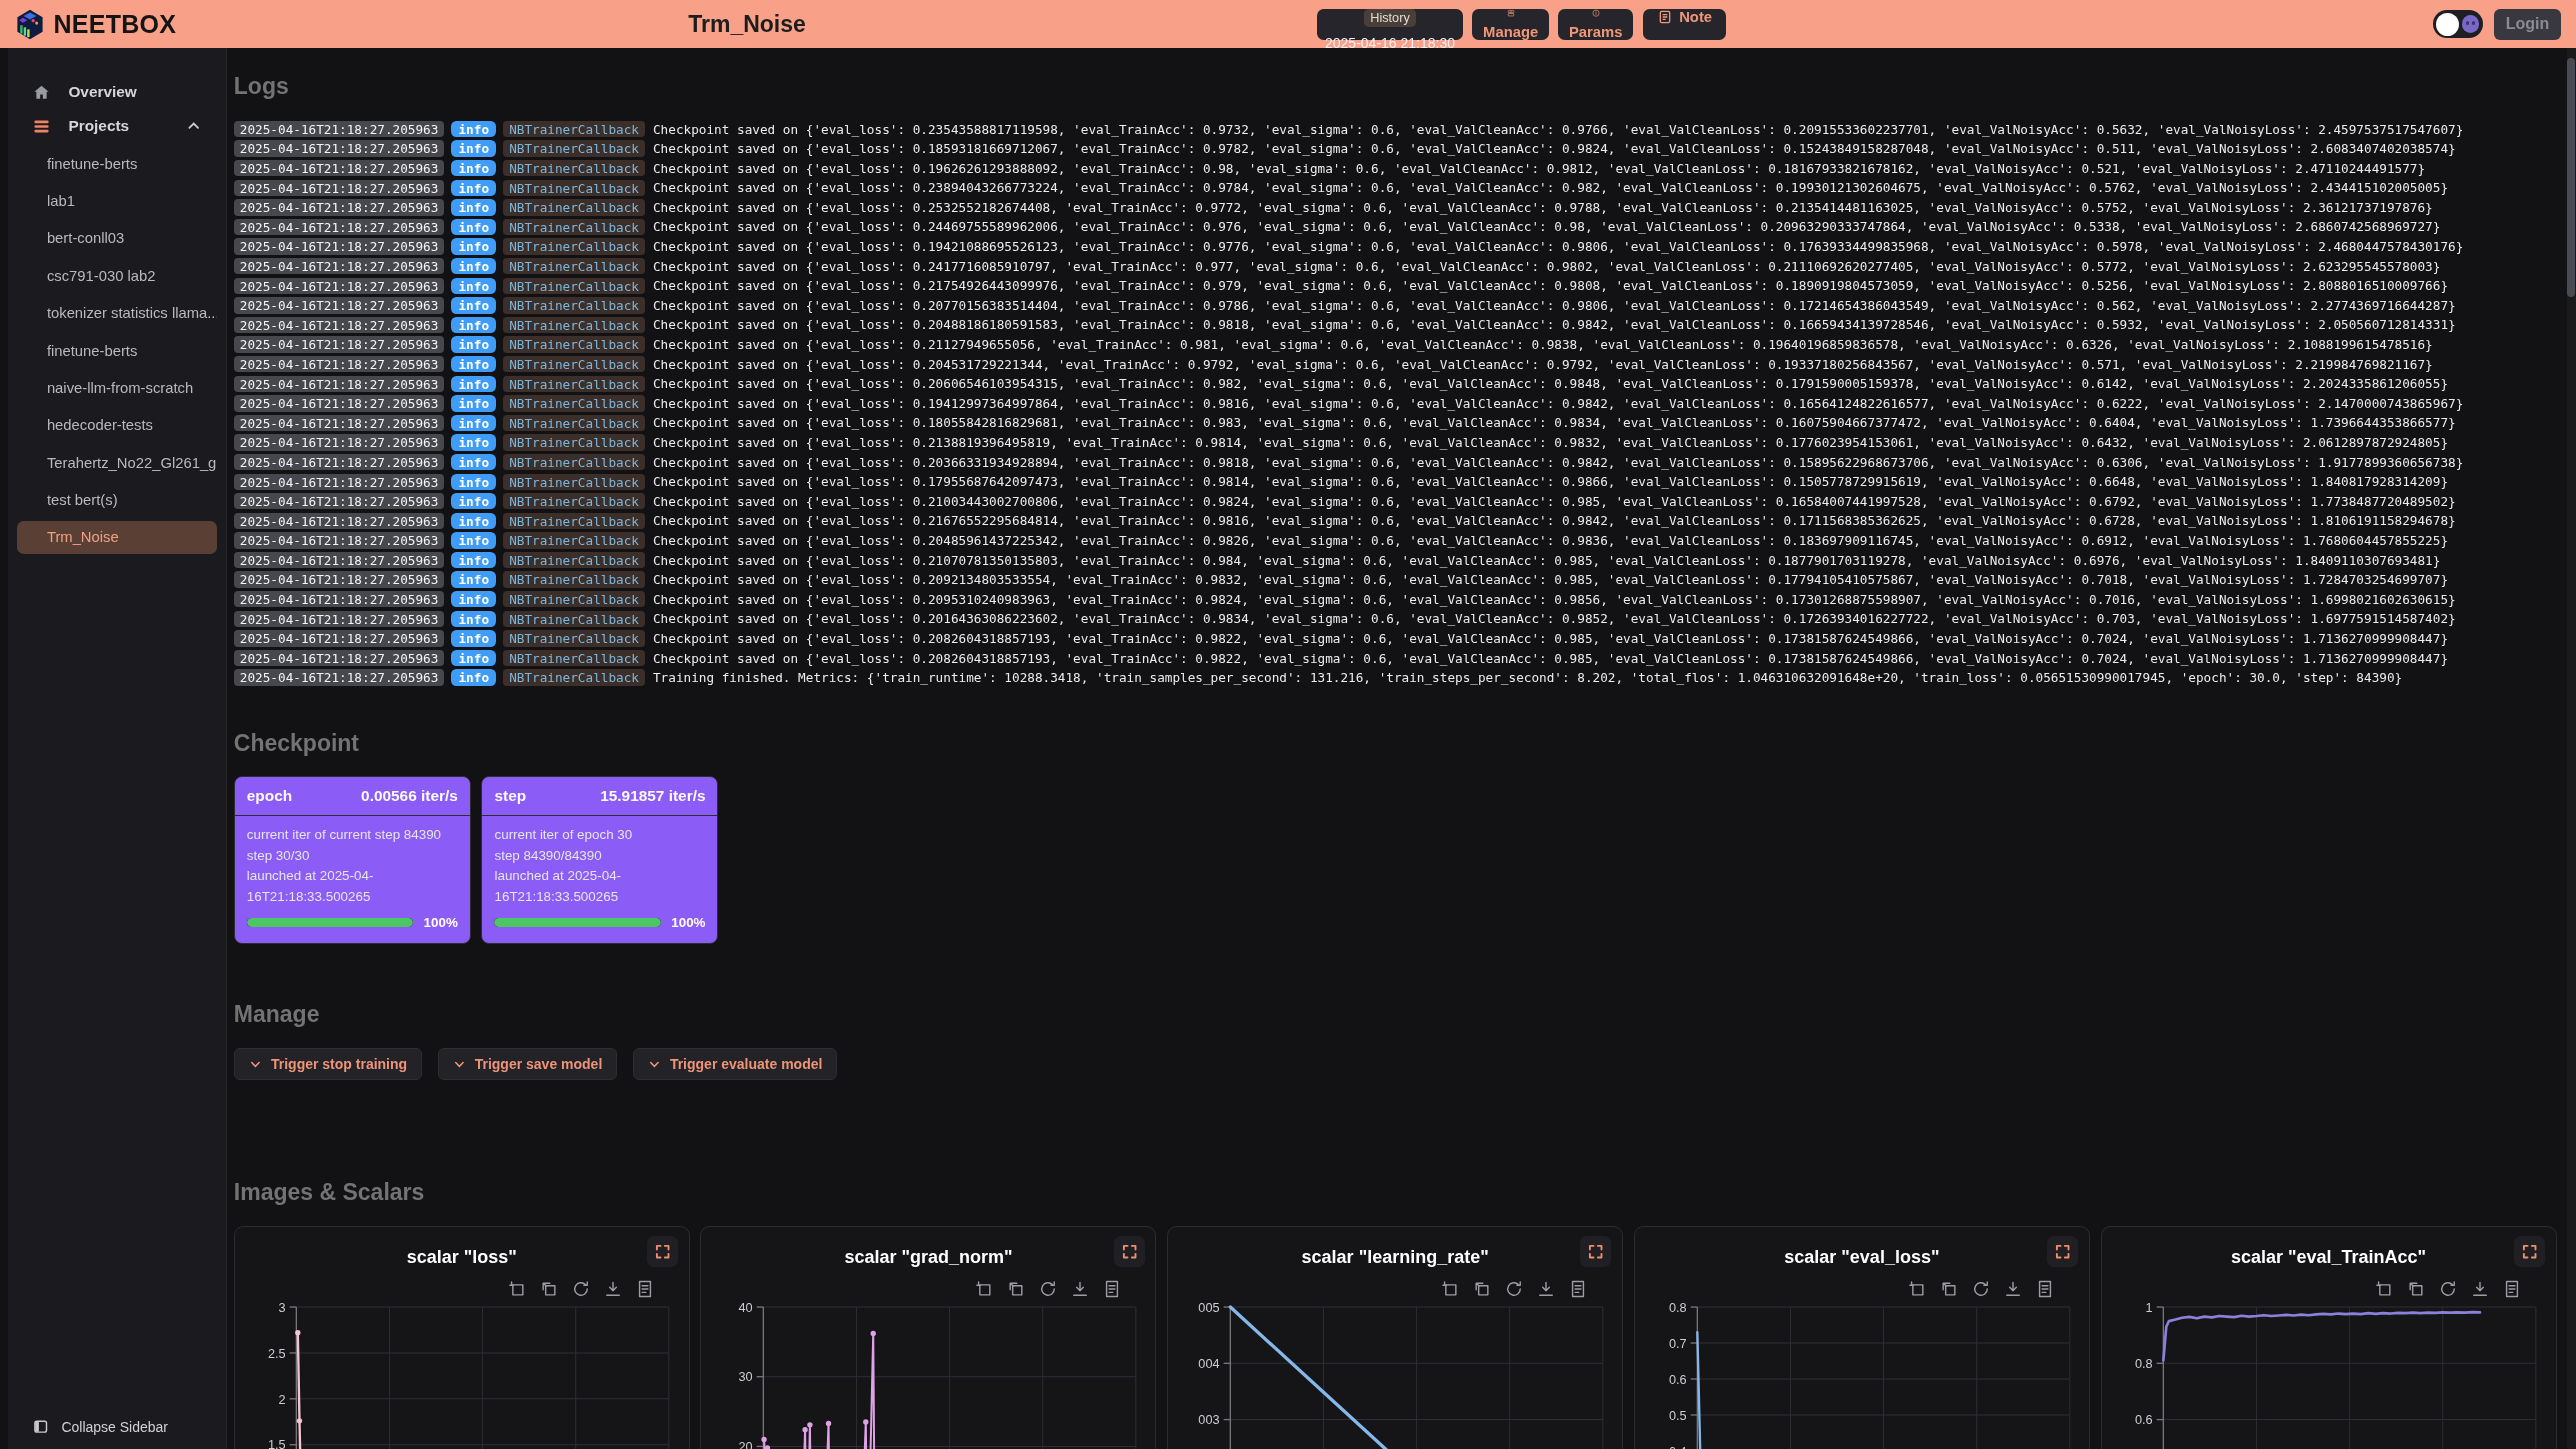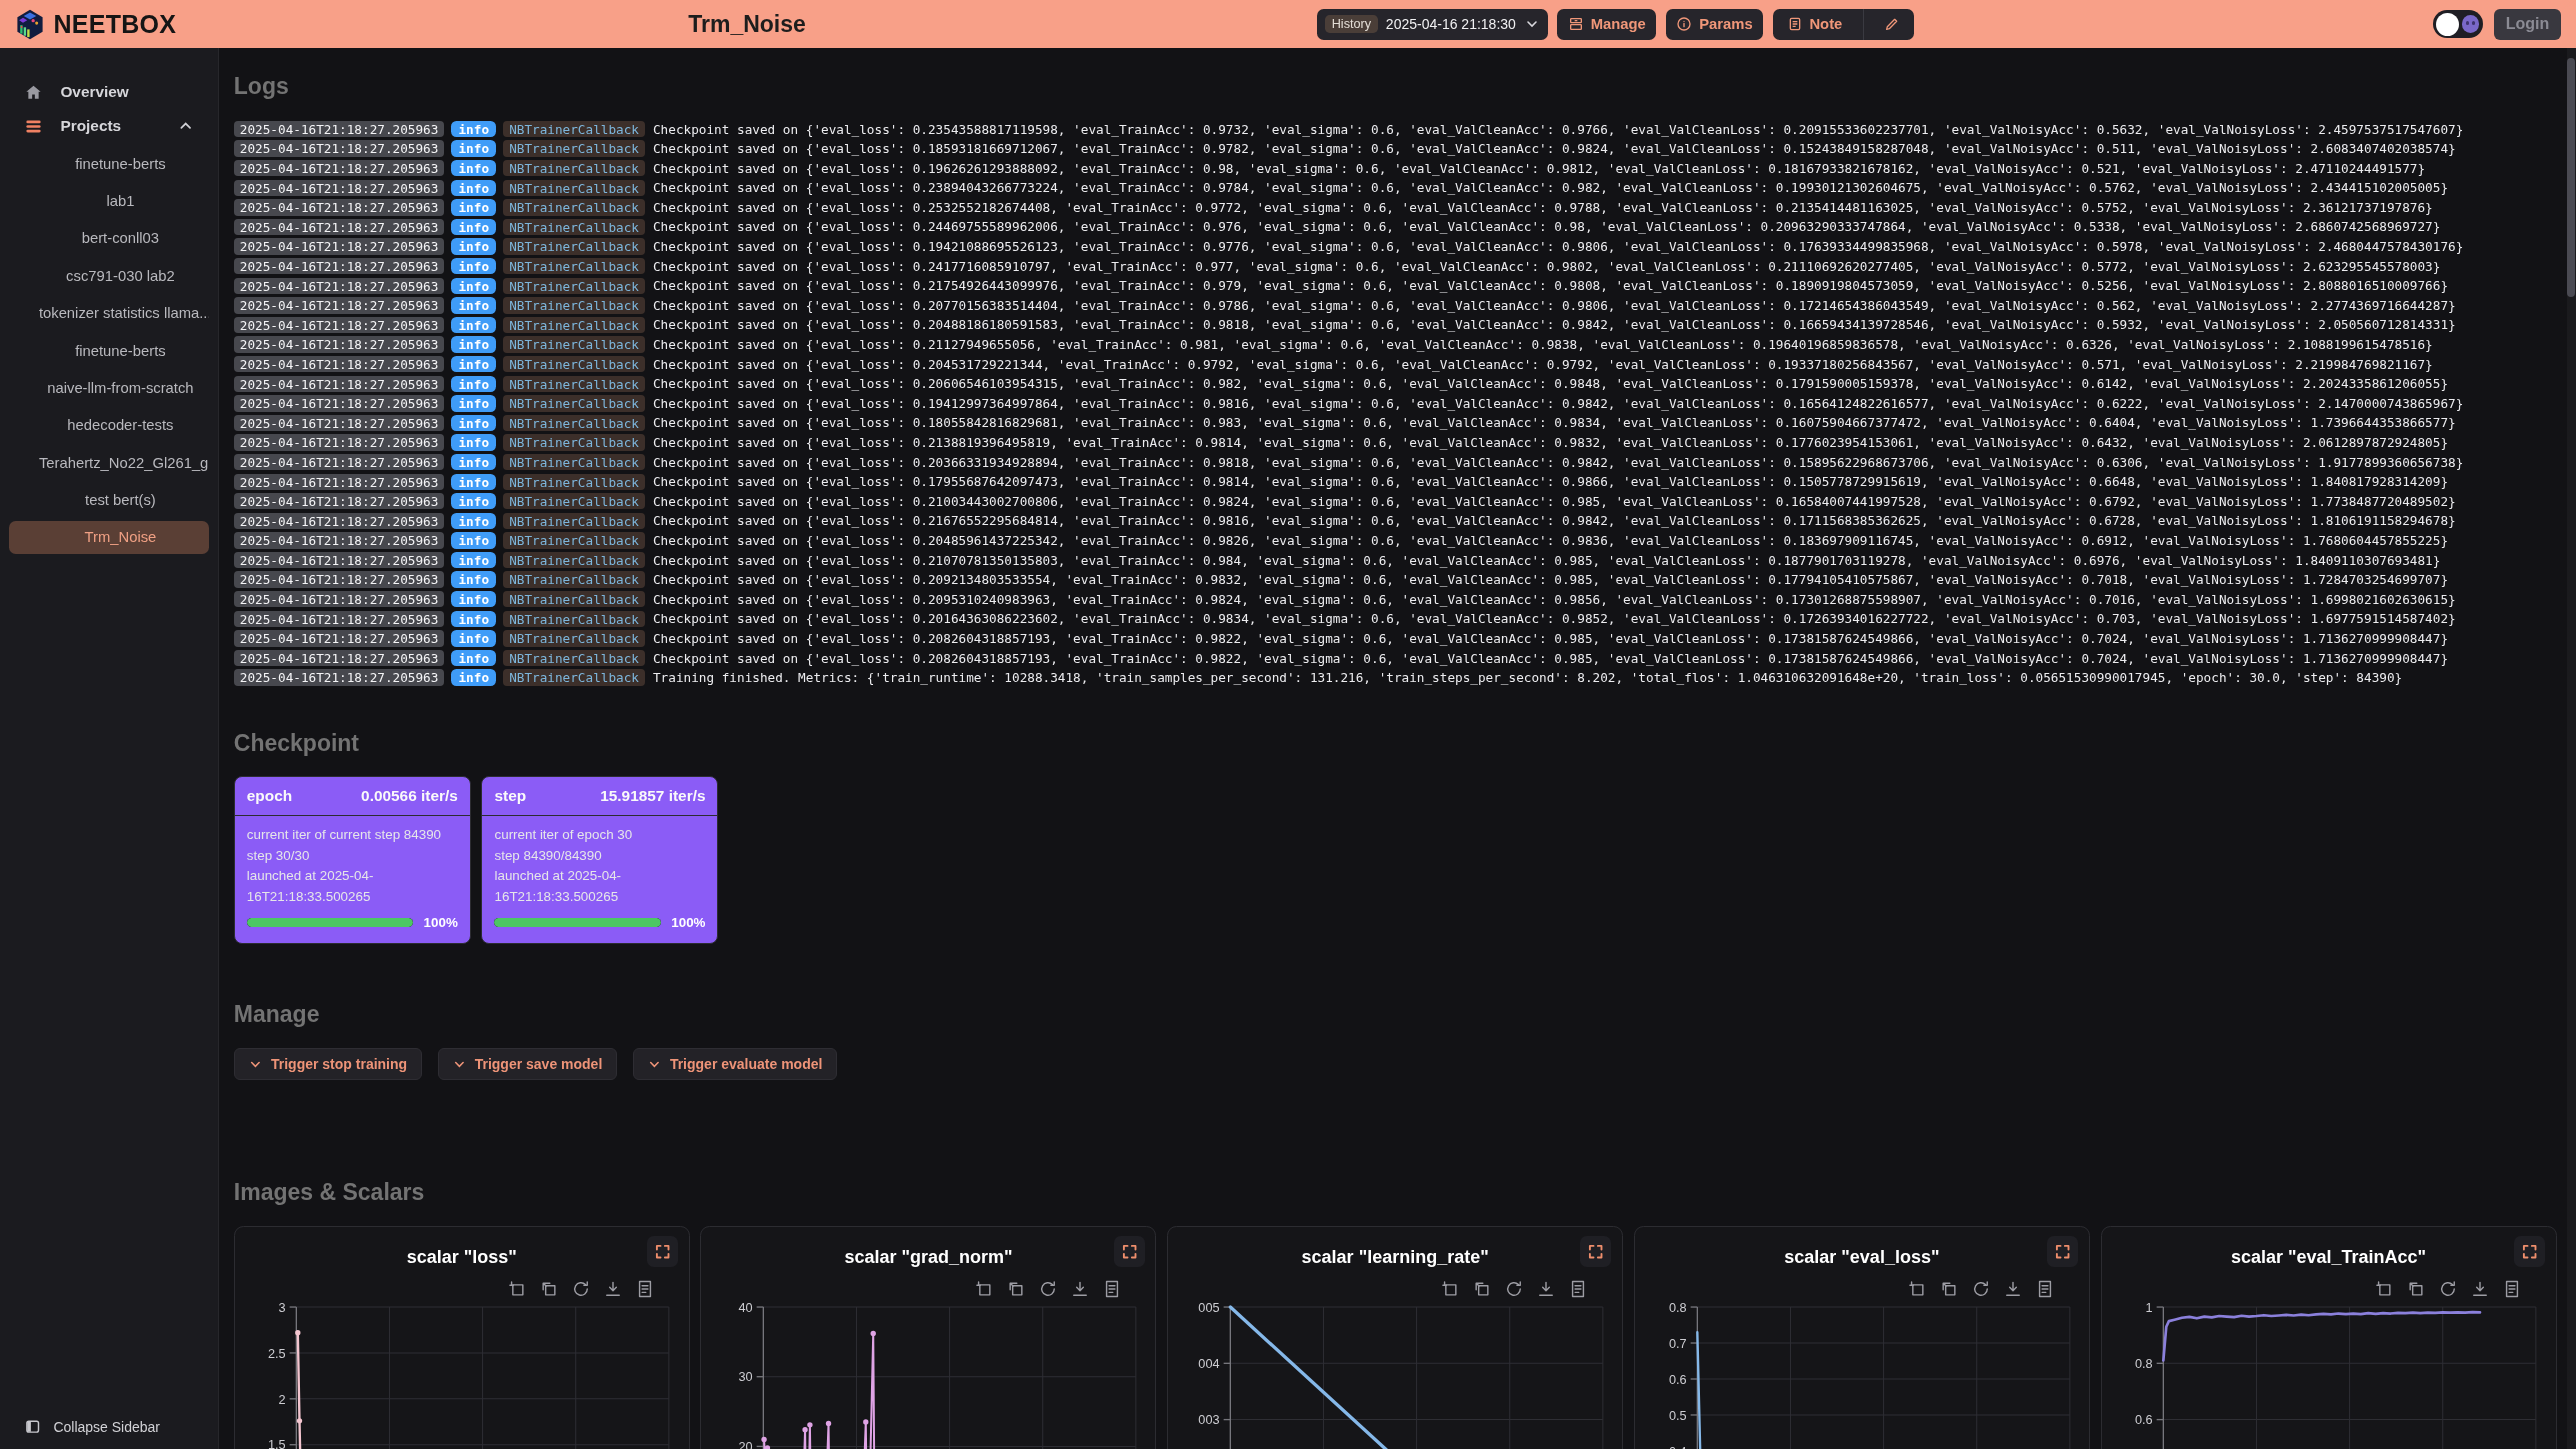--- a/index.html
+++ b/index.html
@@ -5,38 +5,38 @@
   * { margin:0; padding:0; box-sizing:border-box; }
   html,body { width:2576px; height:1449px; overflow:hidden; background:#121215;
               font-family:"Liberation Sans","DejaVu Sans",sans-serif; }
   
   .header { position:absolute; top:0; left:0; width:2576px; height:48px; background:#F8A088;
             display:flex; align-items:center; padding:0 16px; z-index:10; }
   .brand { display:flex; align-items:center; gap:9.4px; font-weight:800; font-size:25px; color:#151515; letter-spacing:0.3px; }
   .page-title { position:absolute; left:747px; transform:translateX(-50%); font-size:23px; font-weight:700; color:#1d1d1d; }
   .mid-controls { position:absolute; left:1317px; display:flex; gap:9.4px; align-items:center; }
   .hbtn { height:31px; background:#26252b; border-radius:6.7px; display:inline-flex; align-items:center;
-          gap:6.7px; padding:0 10.7px; color:#f09779; font-weight:700; font-size:14.8px; cursor:pointer; }
+          gap:6.7px; padding:0 10.7px; color:#f09779; font-weight:700; font-size:14.8px; cursor:pointer;flex-direction:column; }
   .hist { padding:0 8px; gap:8px; }
   .hist .tag { background:#4a3e38; color:#e3ddd6; font-size:12.7px; font-weight:400; border-radius:4.7px; padding:2px 6.7px; }
   .hist .val { color:#f1f1f3; font-weight:400; font-size:14px; }
   .notegrp { padding:0; overflow:hidden; }
   .notegrp .seg { display:inline-flex; align-items:center; gap:6.7px; padding:0 14px; height:31px; }
   .notegrp .sep { width:0.7px; height:31px; background:#3a3a41; }
   .right-controls { position:absolute; right:14.8px; display:flex; gap:10.7px; align-items:center; }
   .toggle { width:50px; height:28px; border-radius:14px; background:#1f1e24; position:relative; cursor:pointer; }
   .toggle .knob { position:absolute; left:2.7px; top:2.7px; width:23px; height:23px; border-radius:50%; background:#ffffff; }
   .toggle .moon { position:absolute; right:4px; top:5.4px; width:17.4px; height:17.4px; border-radius:50%; background:#7a68c9; }
   .toggle .moon::before { content:""; position:absolute; left:4px; top:6px; width:3.4px; height:3.4px; border-radius:50%;
                           background:#3f3470; box-shadow:6px 0 0 #3f3470; }
   .login { height:31px; padding:0 12px; background:#39383f; border-radius:6px; color:#8b8b94;
            font-size:16px; font-weight:600; display:flex; align-items:center; cursor:pointer; }
   
-  .sidebar { position:absolute; top:48px; left:0; bottom:0; width:219px; background:#1b1b1f;
-             border-right:0.7px solid #27272b; padding-top:27px;text-align:center; }
+  .sidebar { position:absolute; top:48px; left:8px; bottom:0; width:219px; background:#1b1b1f;
+             border-right:0.7px solid #27272b; padding-top:27px; }
   .nav-row { display:flex; align-items:center; gap:17.4px; padding:0 24px; height:34px;
              color:#d6d6da; font-size:15.4px; font-weight:700; cursor:pointer; }
   .proj-list { margin-top:4px; }
   .proj-item { margin:4px 9.4px; padding:8.7px 6.7px 8.7px 29.5px; font-size:14.8px; color:#b9b9be;
                border-radius:6.7px; white-space:nowrap; overflow:hidden; cursor:pointer; }
   .proj-item.selected { background:#5a3f35; color:#f0a084; }
   .collapse-row { position:absolute; bottom:13.4px; left:24px; display:flex; align-items:center; gap:12px;
                   color:#d2d2d6; font-size:14px; cursor:pointer; }
   
   .main { position:absolute; top:48px; left:219px; right:0; bottom:0; padding:24px 13.4px 0 14.8px; overflow:hidden; }

